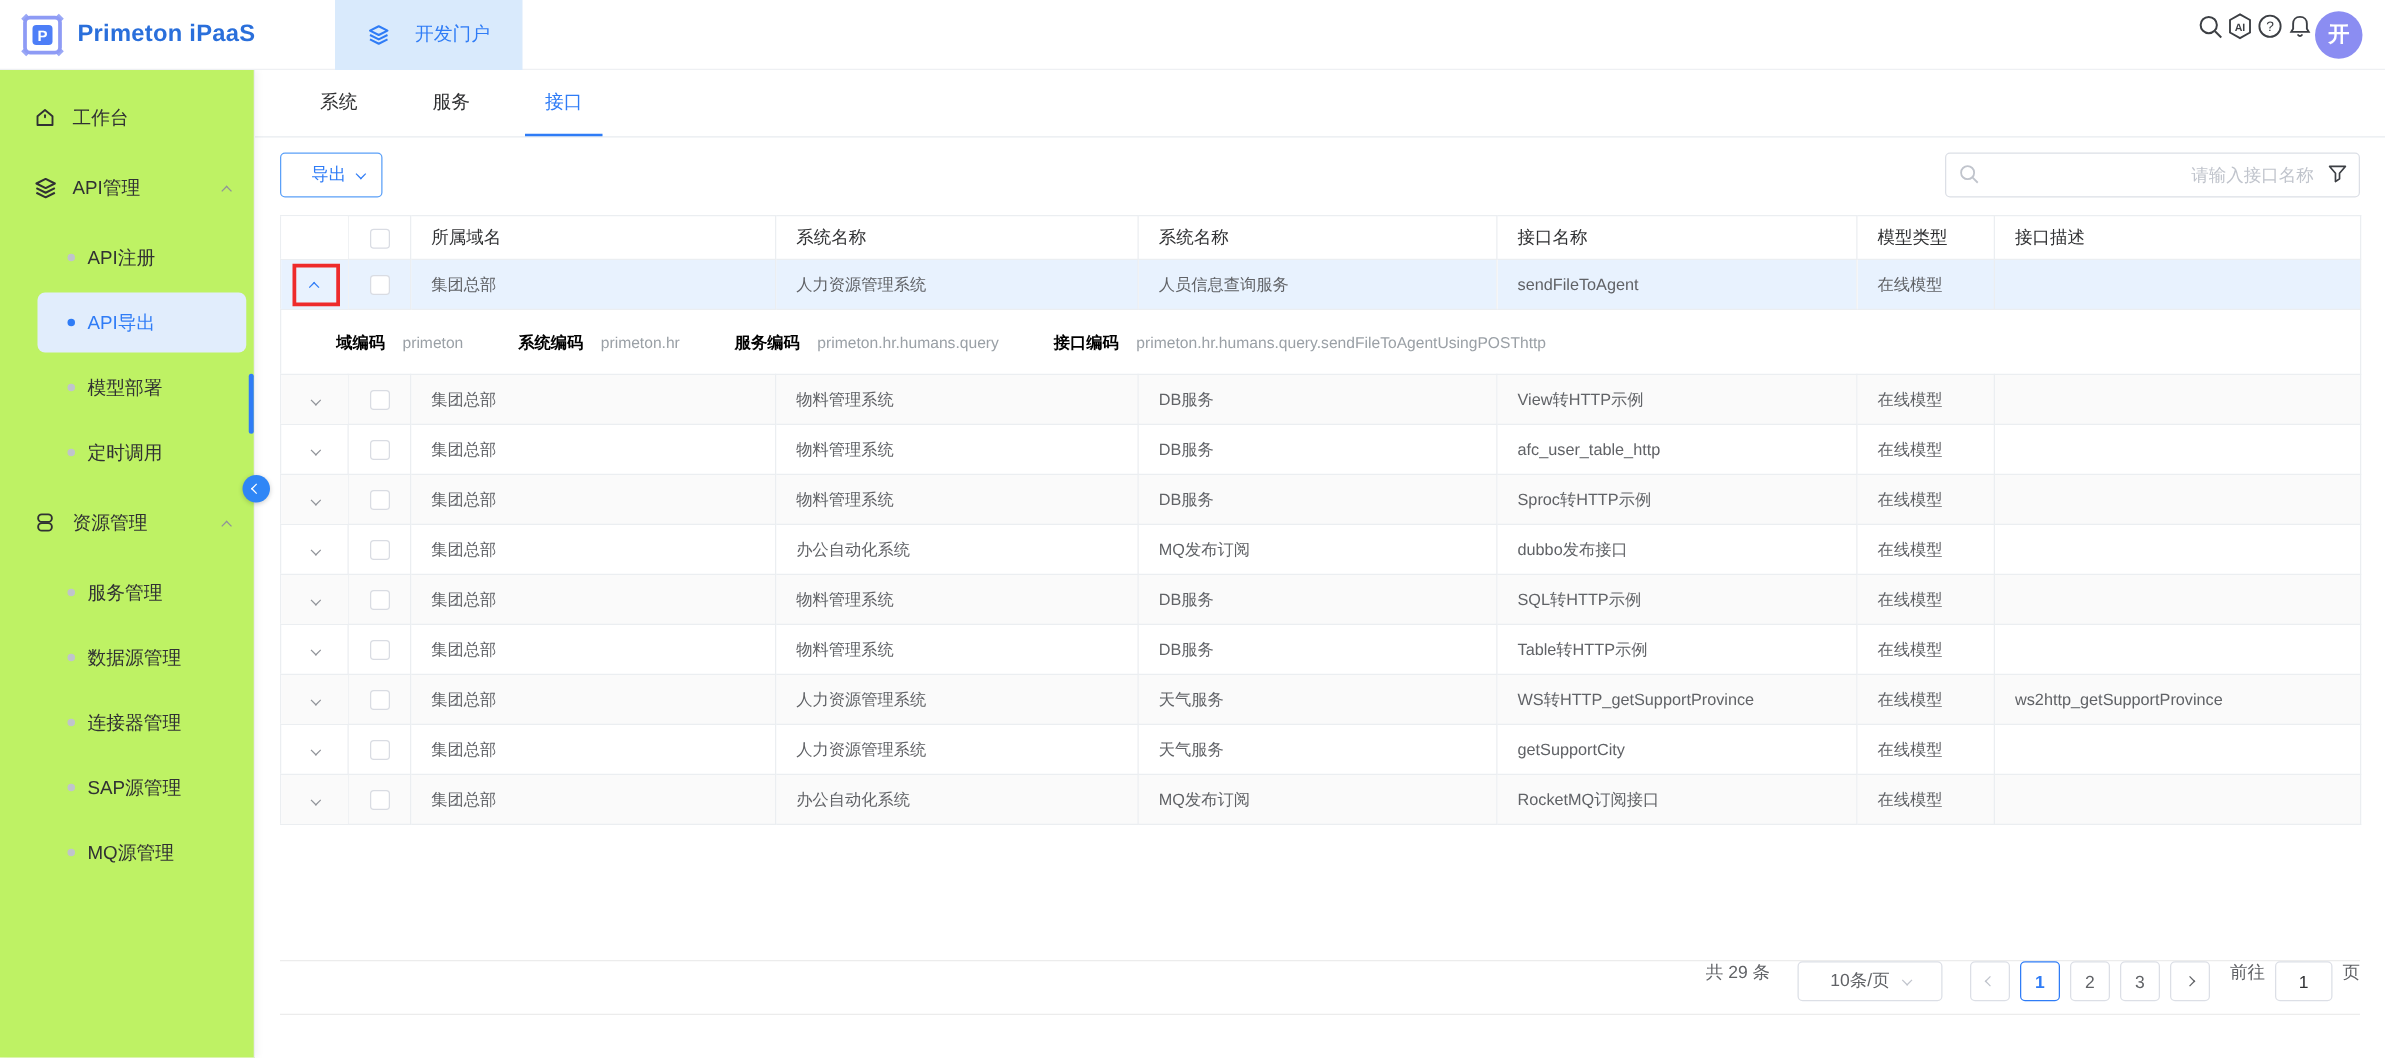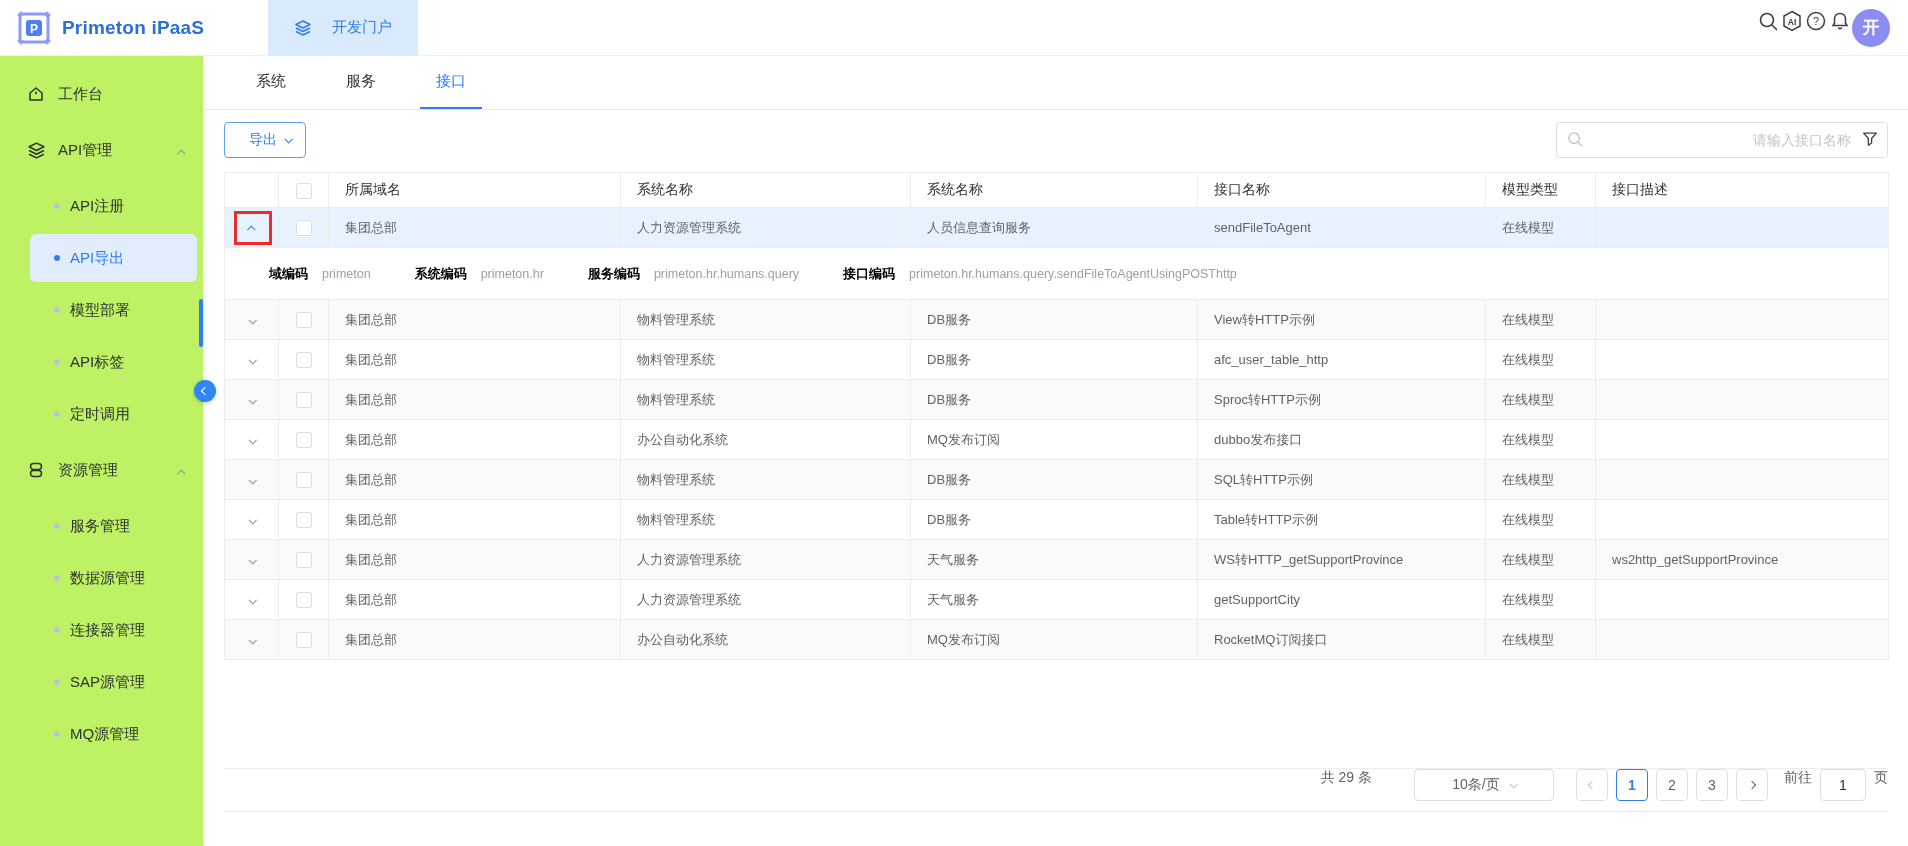--- a/index.html
+++ b/index.html
@@ -88,22 +88,22 @@
   tr.expand-row td { height:52px; background:#fff; padding-left:44px; }
   .exp-flex { display:flex; align-items:center; gap:14px; }
   .exp-label { font-size:13px; font-weight:600; color:#000000; }
   .exp-value { font-size:12.5px; color:#9aa0a6; margin-right:30px; }
 
   
   .bottom-bar { position:absolute; left:20px; right:20px; bottom:34px; height:44px;
     border-top:1px solid #ececec; border-bottom:1px solid #ececec; display:flex; align-items:flex-start;
     justify-content:flex-end; gap:8px; font-size:14px; color:#606266; background:#fff; }
   .total-text { margin-right:14px; }
-  .page-size { width:140px; height:32px; border:1px solid #dcdfe6; border-radius:4px; display:flex;
-    align-items:center; justify-content:center; gap:10px; cursor:pointer; color:#606266; margin-right:14px;margin-left:20px; }
+  .page-size { width:116px; height:32px; border:1px solid #dcdfe6; border-radius:4px; display:flex;
+    align-items:center; justify-content:center; gap:10px; cursor:pointer; color:#606266; margin-right:14px; }
   .page-size .chev { color:#c0c4cc; }
   .pg-btn { width:32px; height:32px; border:1px solid #dcdfe6; border-radius:4px; background:#fff;
     display:flex; align-items:center; justify-content:center; cursor:pointer; color:#606266; }
   .pg-btn.disabled { color:#c0c4cc; }
   .pg-num { width:32px; height:32px; border:1px solid #dcdfe6; border-radius:4px; background:#fff;
     display:flex; align-items:center; justify-content:center; cursor:pointer; color:#606266; font-size:14px; }
   .pg-num.current { border-color:#2f7cf6; color:#2f7cf6; font-weight:bold; }
   .goto-label { margin-left:8px; }
   .goto-input { width:46px; height:32px; border:1px solid #dcdfe6; border-radius:4px; text-align:center;
     font-size:14px; color:#303133; outline:none; font-family:"Liberation Sans","DejaVu Sans",sans-serif; }
@@ -190,24 +190,20 @@
     <span class="dot"></span>
     <span>API注册</span>
   </div>
   <div class="sub-item active">
     <span class="dot"></span>
     <span>API导出</span>
   </div>
   <div class="sub-item">
     <span class="dot"></span>
     <span>模型部署</span>
-  </div>
-  <div class="sub-item">
-    <span class="dot"></span>
-    <span>API标签</span>
   </div>
   <div class="sub-item">
     <span class="dot"></span>
     <span>定时调用</span>
   </div>
 
   <div class="side-item">
     <span class="sicon">
       <svg width="18" height="18" viewBox="0 0 18 18" fill="none" stroke="#303133" stroke-width="1.5">
         <rect x="3.5" y="2.5" width="11" height="6" rx="3"></rect>

